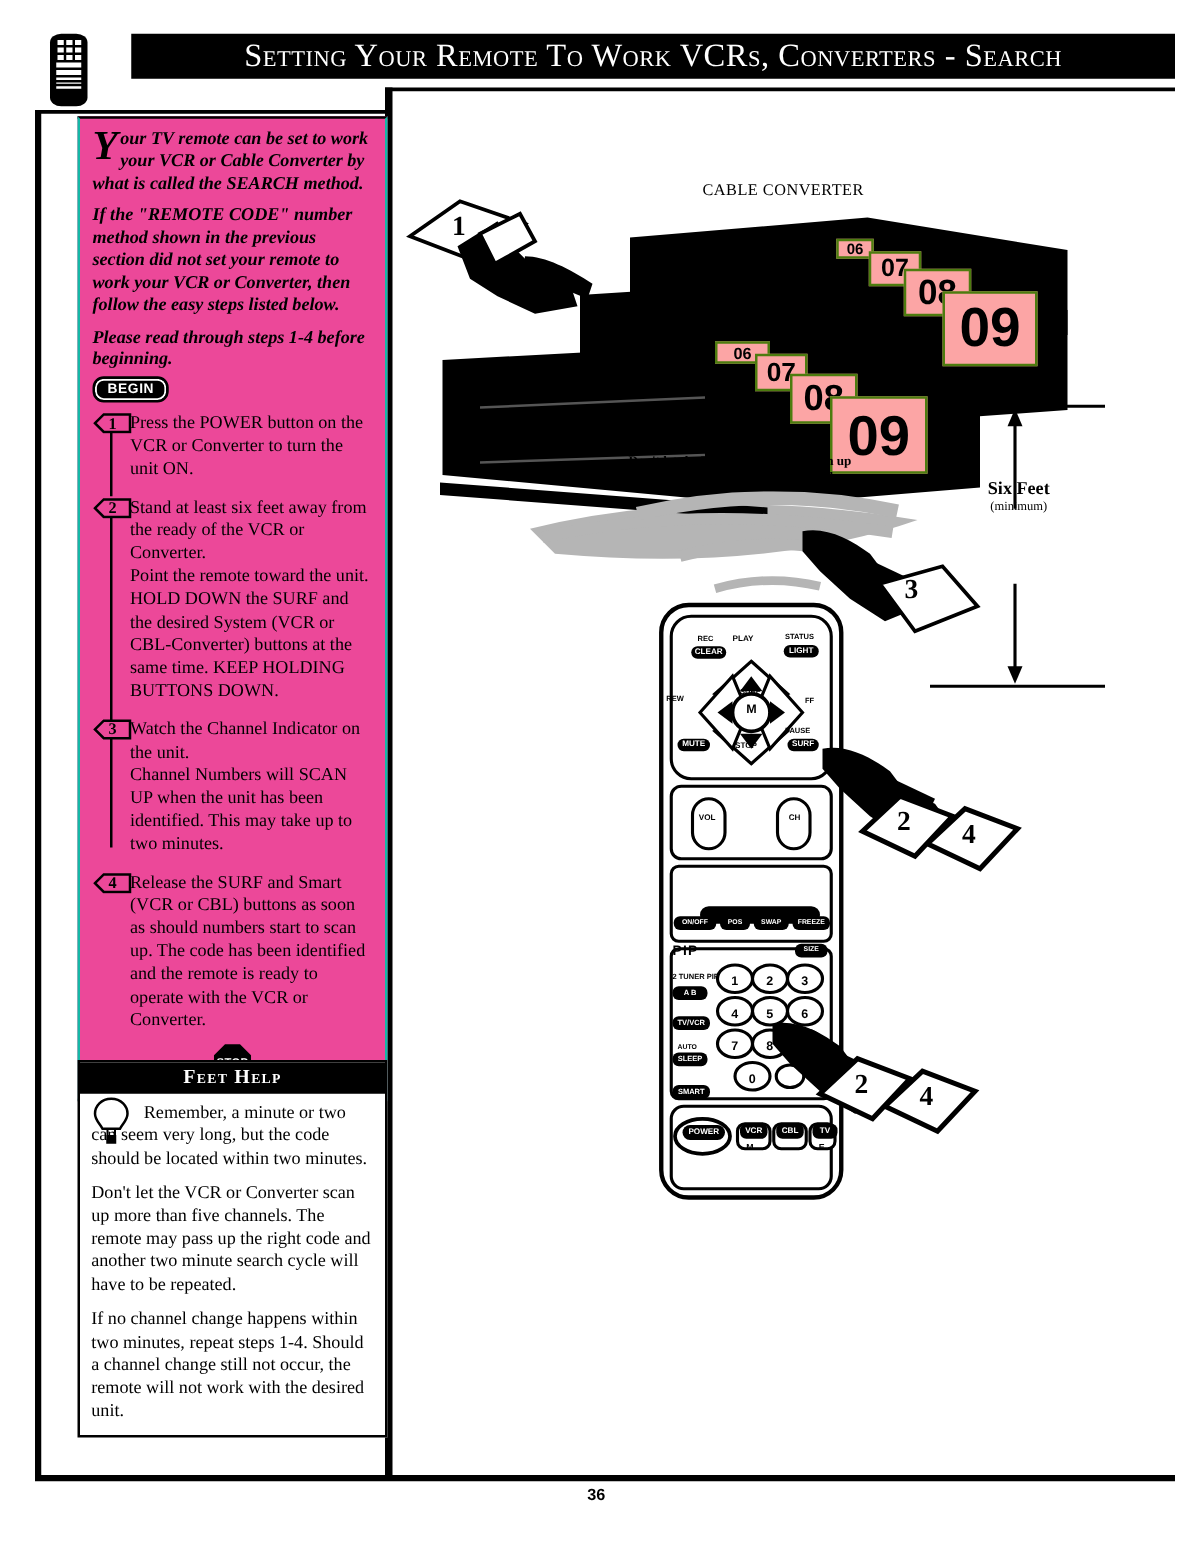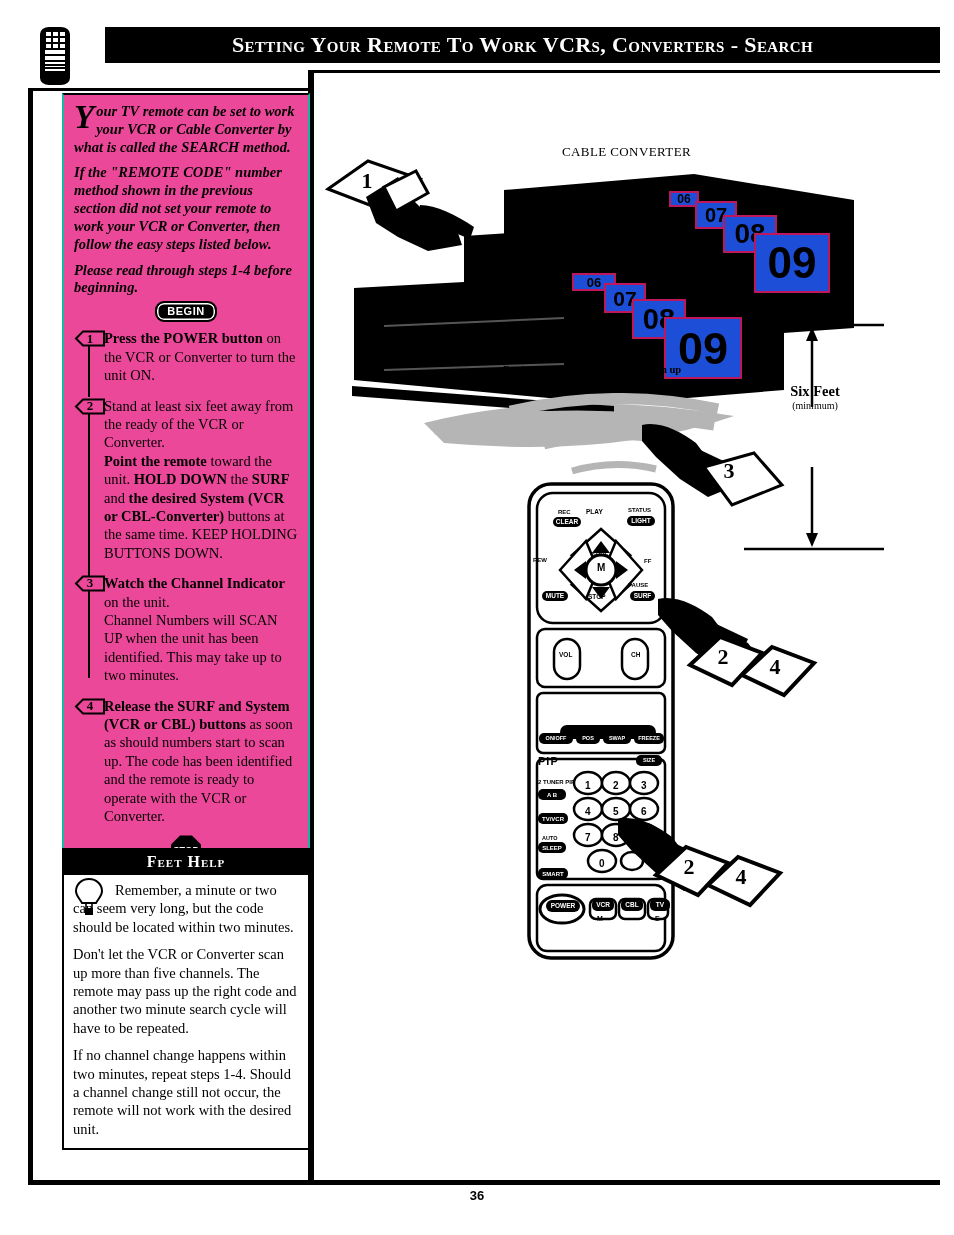--- a/index.html
+++ b/index.html
@@ -16,22 +16,22 @@
   
   .header-bar {
     position: absolute; left: 105px; top: 27px;
     width: 835px; height: 36px;
     background: #000;
     display: flex; align-items: center; justify-content: center;
   }
   .header-title {
     color: #fff;
     font-family: "Liberation Serif", serif;
-    font-size: 22px;
-    font-weight: bold;
+    font-size: 26px;
+    font-weight: normal;
     font-variant: small-caps;
     letter-spacing: 0.4px;
     white-space: nowrap;
   }
   .remote-icon {
     position: absolute; left: 40px; top: 27px;
     width: 30px; height: 58px;
     background: #000;
     border-radius: 9px / 7px;
     display: flex; flex-direction: column; align-items: center;
@@ -83,21 +83,21 @@
     margin-bottom: 8px;
     text-align: left;
   }
   .intro-p.lead::first-letter {
     font-size: 33px; line-height: 0.78; float: left;
     padding-right: 2px; padding-top: 2px;
     font-weight: bold; font-style: italic;
   }
   .intro-p.note { margin-bottom: 4px; }
 
-  .badge-row { text-align: center; margin: 2px 0 3px 0; }
+  .badge-row { margin: 2px 0 3px 0; }
   .begin-badge {
     display: inline-block;
     background: #000; color: #fff;
     font-family: "Liberation Sans", sans-serif;
     font-size: 11px; font-weight: bold;
     letter-spacing: 0.5px;
     padding: 2px 10px 3px 10px;
     border-radius: 9px;
     border: 2px solid #000;
     box-shadow: 0 0 0 1.5px #fff inset;
@@ -129,21 +129,21 @@
     position: absolute; left: 0; top: 0;
     width: 32px; height: 17px;
   }
   .step .diamond .dnum {
     position: relative;
     font-family: "Liberation Serif", serif;
     font-size: 13px; font-weight: bold;
     z-index: 2;
   }
   .step .sbody { display: block; }
-  .step b { font-weight: bold; }
+  .step b { font-weight: normal; }
   .step-rule {
     position: absolute; left: 14px; top: 16px;
     width: 2px; background: #000;
   }
 
   
   .smart-help {
     position: absolute; left: 62px; top: 848px;
     width: 248px;
     border: 2px solid #000;
@@ -174,22 +174,22 @@
 
   
   .illus { position: absolute; left: 314px; top: 73px; width: 626px; height: 1105px; }
   .cc-label {
     position: absolute; left: 248px; top: 71px;
     font-family: "Liberation Serif", serif;
     font-size: 13px; letter-spacing: 0.4px;
   }
   .chan {
     position: absolute;
-    background: #1d4ed8;
-    border: 2px solid #be185d;
+    background: #fca5a5;
+    border: 2px solid #4d7c0f;
     font-family: "Liberation Sans", sans-serif;
     font-weight: bold;
     color: #000;
     display: flex; align-items: center; justify-content: center;
     line-height: 1;
   }
   .warn-text {
     position: absolute;
     font-family: "Liberation Serif", serif;
     font-size: 10.5px; font-weight: bold;
@@ -343,21 +343,21 @@
       </div>
 
       <div class="step" style="margin-top:12px;">
         <span class="diamond">
           <svg class="dshape" viewBox="0 0 32 17" xmlns="http://www.w3.org/2000/svg">
             <path d="M2 8.5 L9 1.5 L30 1.5 L30 15.5 L9 15.5 Z" fill="none" stroke="#000" stroke-width="2"></path>
           </svg>
           <span class="dnum">4</span>
         </span>
         <span class="sbody">
-          <b>Release the SURF and System (VCR  or CBL) buttons</b><span> as soon as should numbers start to scan up.  The code has been identified and the remote is ready to operate with the VCR or Converter.</span>
+          <b>Release the SURF and Smart (VCR  or CBL) buttons</b><span> as soon as should numbers start to scan up.  The code has been identified and the remote is ready to operate with the VCR or Converter.</span>
         </span>
       </div>
 
       <div class="stop-row">
         <span class="stop-badge">STOP</span>
       </div>
     </div>
   </div>
 
   <div class="smart-help">

